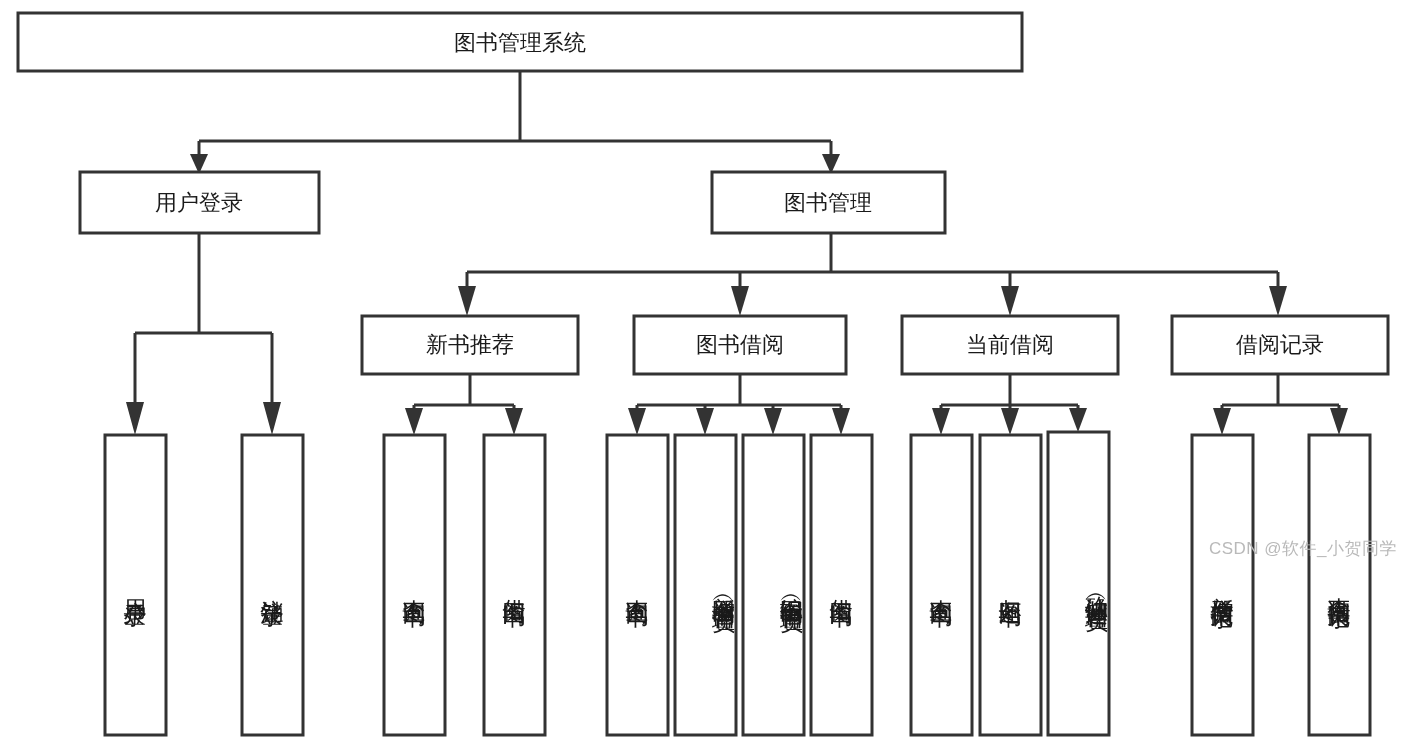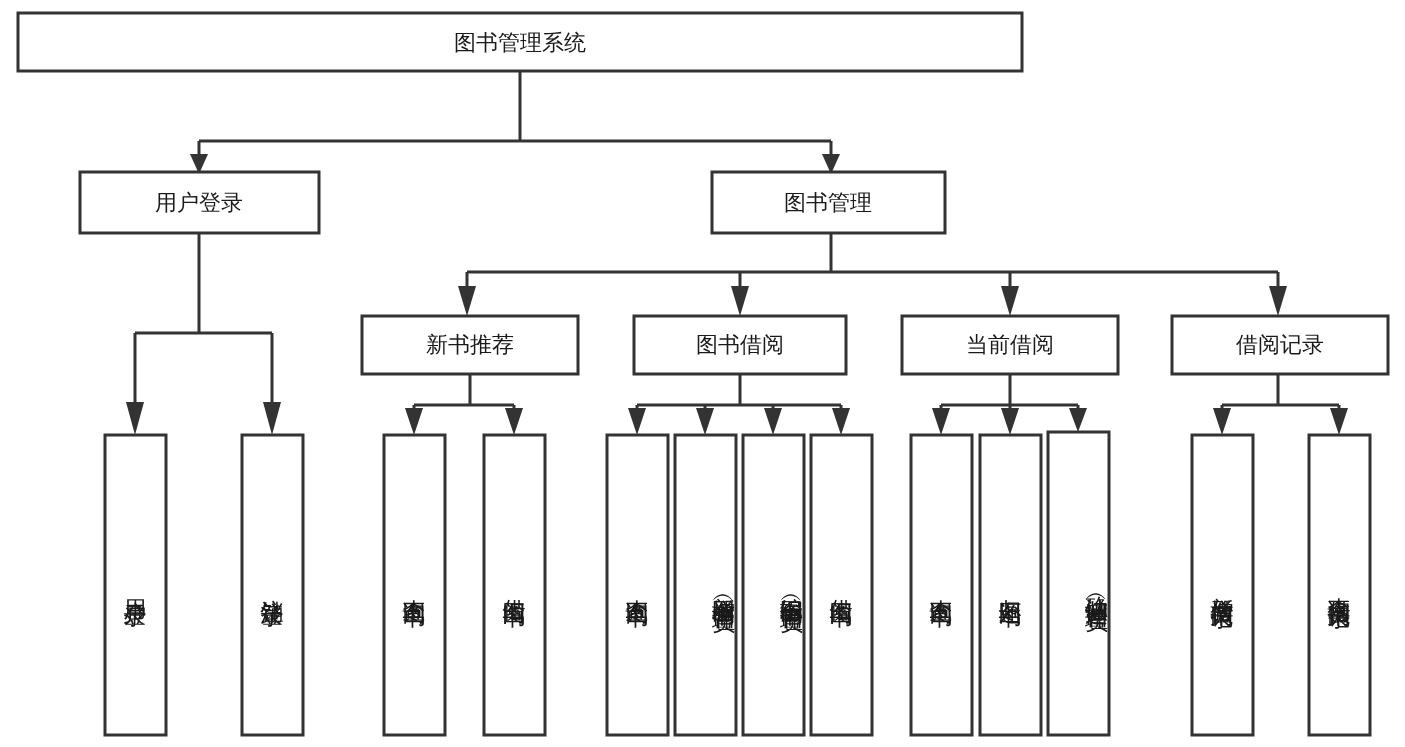--- a/index.html
+++ b/index.html
@@ -202,14 +202,15 @@
   <div class="vlabel" style="left:743px; top:441px; width:61px; height:294px;">编辑图书（管理员）</div>
   <div class="vlabel centered" style="left:811px; top:435px; width:61px; height:300px;">借阅图书</div>
 
   <div class="vlabel centered" style="left:911px; top:435px; width:61px; height:300px;">查询图书</div>
   <div class="vlabel centered" style="left:980px; top:435px; width:61px; height:300px;">归还图书</div>
   <div class="vlabel" style="left:1048px; top:438px; width:61px; height:297px;">确认归还（管理员）</div>
 
   <div class="vlabel centered" style="left:1192px; top:435px; width:61px; height:300px;">新增借阅记录</div>
   <div class="vlabel centered" style="left:1309px; top:435px; width:61px; height:300px;">查询借阅记录</div>
 
+  <div id="watermark">CSDN @软件_小贺同学</div>
 
 </div>
 
 </body></html>

